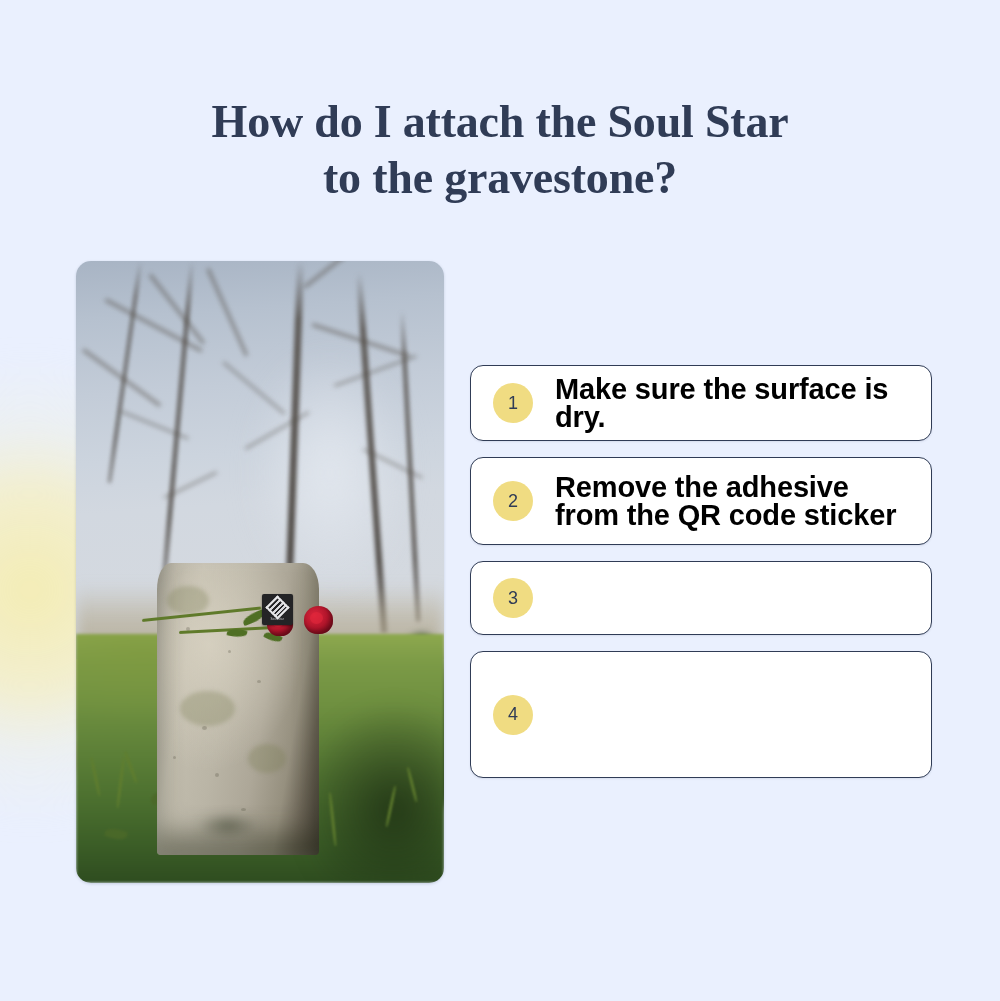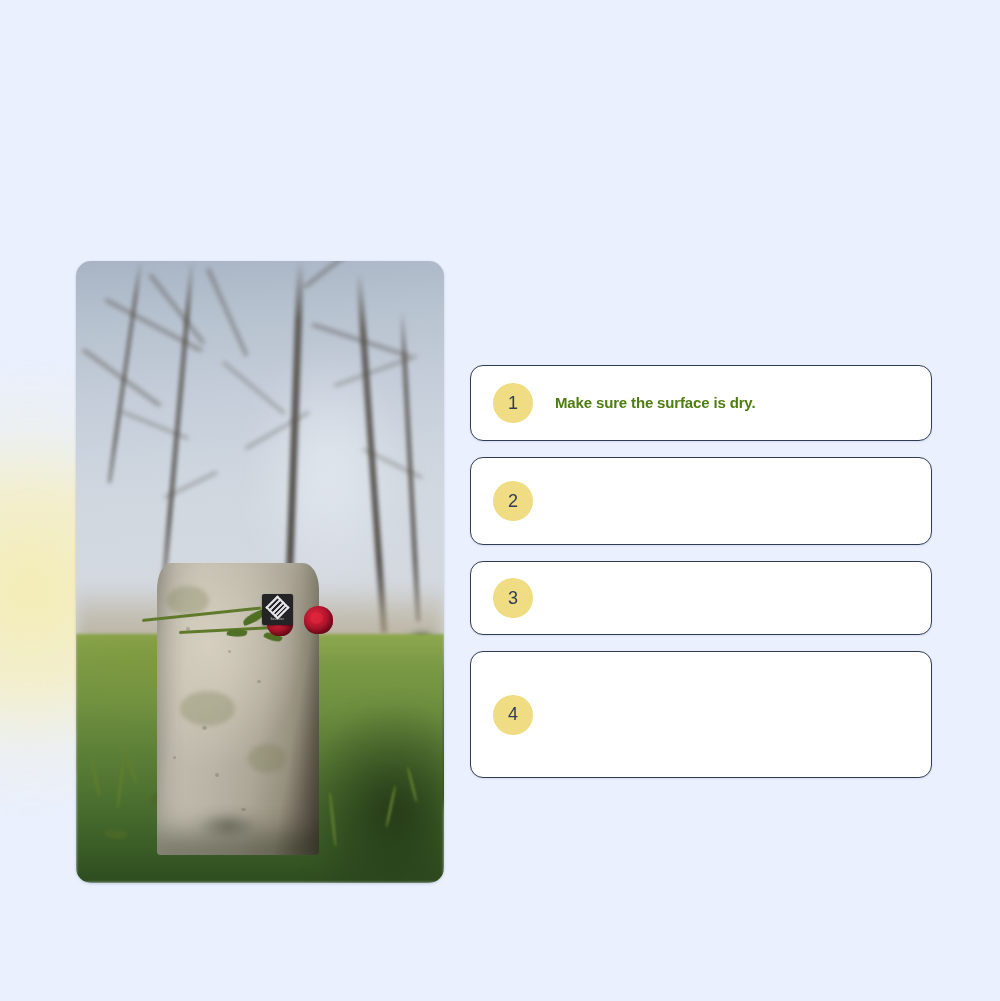--- a/index.html
+++ b/index.html
@@ -285,33 +285,35 @@
     background: #f0dc82;
     color: #303c56;
     font-size: 18px;
     font-weight: 500;
     display: flex;
     align-items: center;
     justify-content: center;
     margin-right: 22px;
   }
   .step-text {
-    color: #4d7c0f;
-    font-size: 15px;
+    color: #000000;
+    font-size: 29px;
     font-weight: 700;
     line-height: 28px;
     letter-spacing: -0.15px;
   }
 </style>
 </head>
 <body>
 
 <div class="glow"></div>
 
 <h1 class="headline">
+  <span class="hl-line">How do I attach the Soul Star</span>
+  <span class="hl-line">to the gravestone?</span>
 </h1>
 
 <figure class="photo">
   <div class="photo-inner">
 
     <div class="sky"></div>
     <div class="sky-haze"></div>
 
     <div class="trunk" style="left:60%;top:0;width:7px;height:60%;transform:rotate(2deg);"></div>
     <div class="trunk" style="left:76%;top:2%;width:6px;height:58%;transform:rotate(-4deg);"></div>
@@ -402,20 +404,21 @@
 
 <ol class="steps">
 
   <li class="step-card s1">
     <span class="badge">1</span>
     <span class="step-text">Make sure the surface is dry.</span>
   </li>
 
   <li class="step-card s2">
     <span class="badge">2</span>
+    <span class="step-text">Remove the adhesive from the QR code sticker</span>
   </li>
 
   <li class="step-card s3">
     <span class="badge">3</span>
   </li>
 
   <li class="step-card s4">
     <span class="badge">4</span>
   </li>
 

